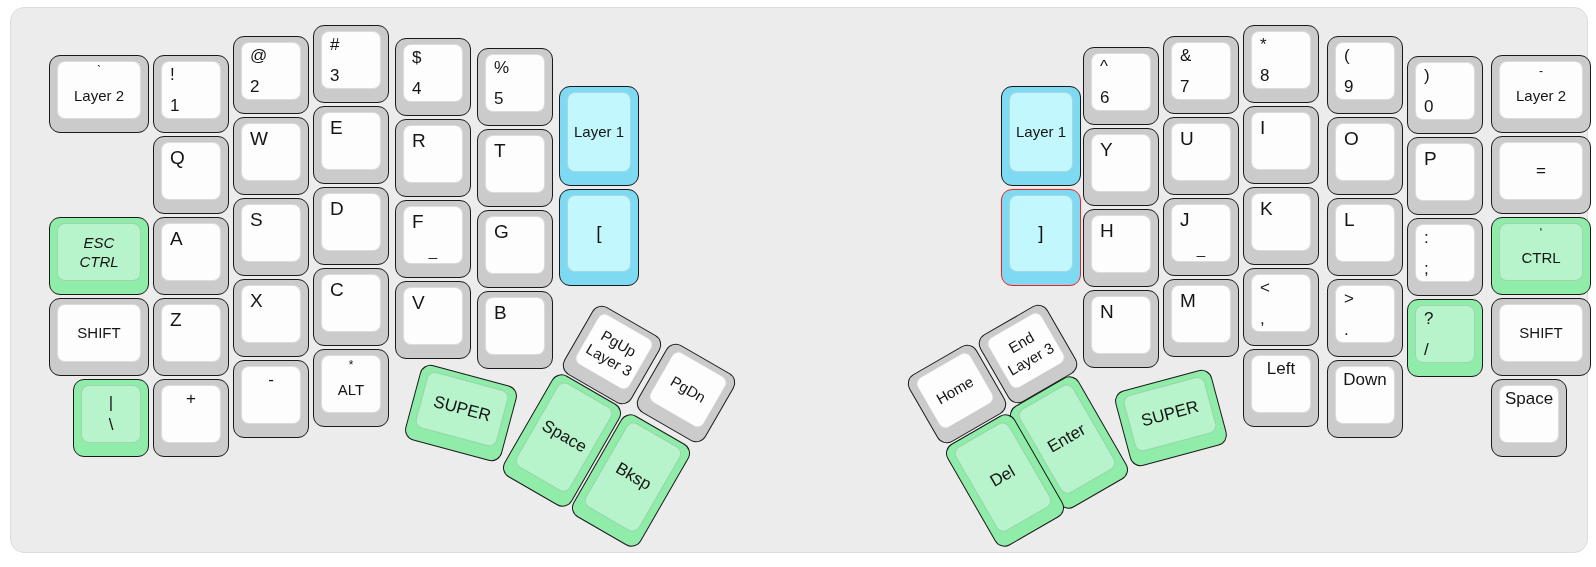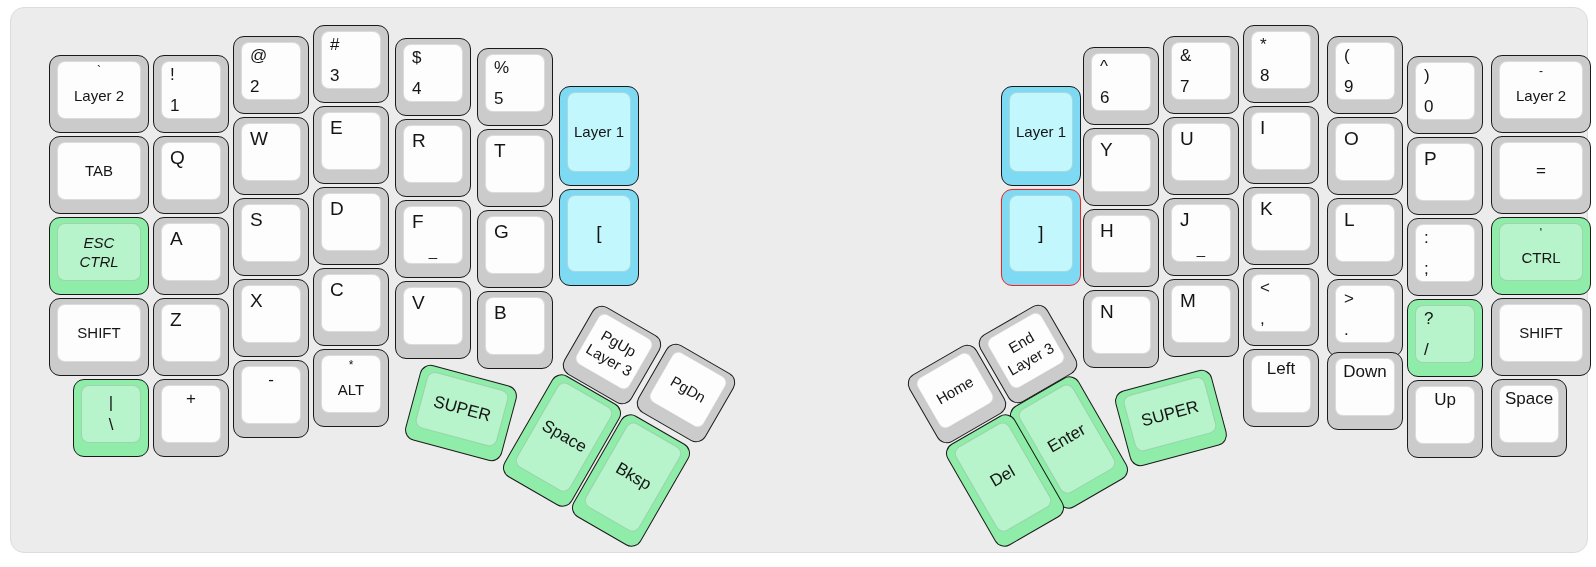--- a/index.html
+++ b/index.html
@@ -51,25 +51,20 @@
 
 <div class="panel">
     <div class="key c-white" style="left: 38px; top: 47px; width: 100px; height: 78px;">
       <div class="cap s-sup">
         <span class="sup">`</span>
         <span class="main">
           <span class="line">Layer 2</span>
         </span>
       </div>
     </div>
-    <div class="key c-white" style="left: 38px; top: 128px; width: 100px; height: 78px;">
-      <div class="cap s-center">
-        <span class="line">TAB</span>
-      </div>
-    </div>
     <div class="key c-green" style="left: 38px; top: 209px; width: 100px; height: 78px; font-style: italic;">
       <div class="cap s-center">
         <span class="line">ESC</span>
         <span class="line">CTRL</span>
       </div>
     </div>
     <div class="key c-white" style="left: 38px; top: 290px; width: 100px; height: 78px;">
       <div class="cap s-center">
         <span class="line">SHIFT</span>
       </div>
@@ -335,21 +330,21 @@
       <div class="cap s-letter">
         <span class="line">L</span>
       </div>
     </div>
     <div class="key c-white" style="left: 1316px; top: 271px; width: 76px; height: 78px;">
       <div class="cap s-pair">
         <span class="line">&gt;</span>
         <span class="line">.</span>
       </div>
     </div>
-    <div class="key c-white" style="left: 1316px; top: 344px; width: 76px; height: 78px;">
+    <div class="key c-white" style="left: 1316px; top: 352px; width: 76px; height: 78px;">
       <div class="cap s-top">
         <span class="line">Down</span>
       </div>
     </div>
     <div class="key c-white" style="left: 1396px; top: 48px; width: 76px; height: 78px;">
       <div class="cap s-pair">
         <span class="line">)</span>
         <span class="line">0</span>
       </div>
     </div>
@@ -361,25 +356,20 @@
     <div class="key c-white" style="left: 1396px; top: 210px; width: 76px; height: 78px;">
       <div class="cap s-pair">
         <span class="line">:</span>
         <span class="line">;</span>
       </div>
     </div>
     <div class="key c-green" style="left: 1396px; top: 291px; width: 76px; height: 78px;">
       <div class="cap s-pair">
         <span class="line">?</span>
         <span class="line">/</span>
-      </div>
-    </div>
-    <div class="key c-white" style="left: 1396px; top: 372px; width: 76px; height: 78px;">
-      <div class="cap s-top">
-        <span class="line">Up</span>
       </div>
     </div>
     <div class="key c-white" style="left: 1480px; top: 47px; width: 100px; height: 78px;">
       <div class="cap s-sup">
         <span class="sup">-</span>
         <span class="main">
           <span class="line">Layer 2</span>
         </span>
       </div>
     </div>

